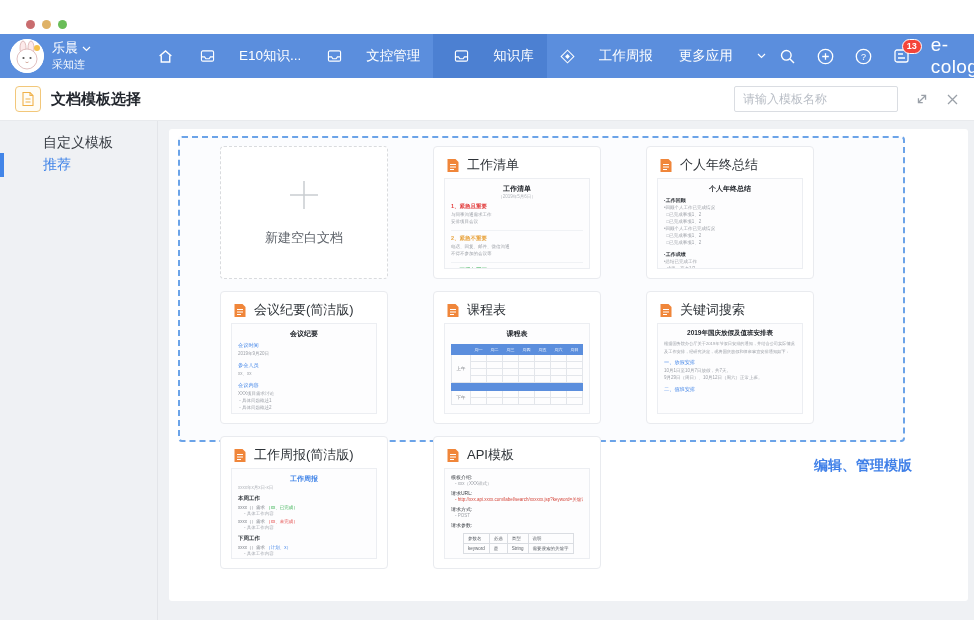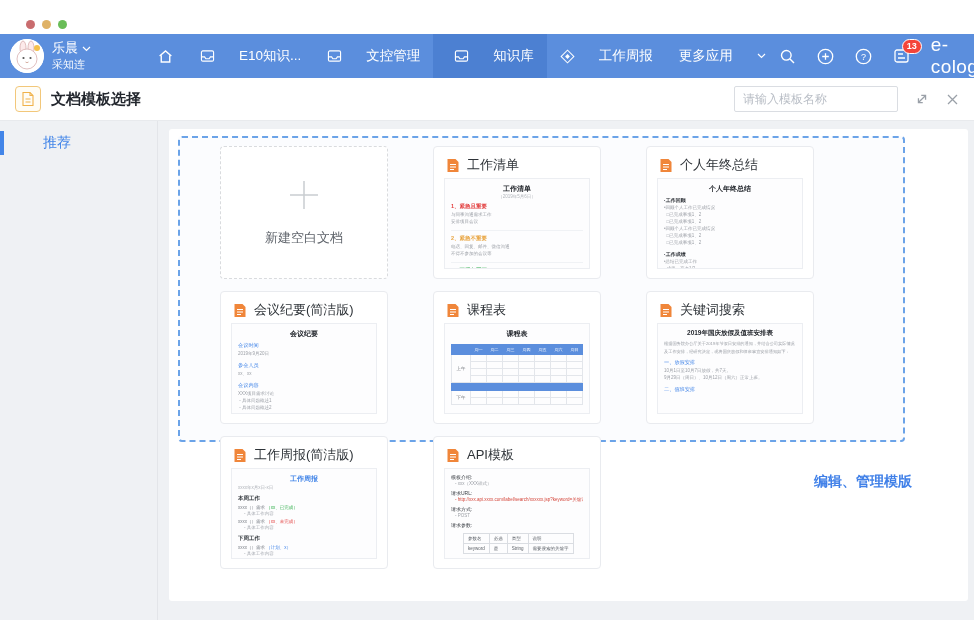--- a/index.html
+++ b/index.html
@@ -35,21 +35,21 @@
   .hspacer{flex:1;}
   .search-input{width:146px;height:24px;border:1px solid #dadde2;border-radius:2px;padding:0 8px;font-size:12px;color:#333;outline:none;
     font-family:Liberation Sans, sans-serif;}
   .search-input::placeholder{color:#b9bec6;}
   .hic{margin-left:17px;display:flex;cursor:pointer;}
 
   
   .bodywrap{position:relative;height:500px;background:#eff1f4;}
   .sidebar{position:absolute;left:0;top:0;bottom:0;width:157px;border-right:1px solid #e3e5e9;}
   .side-section{padding:13px 0 0 43px;font-size:14px;color:#383d44;}
-  .side-item{position:relative;margin-top:9px;height:26px;display:flex;align-items:center;padding-left:43px;font-size:14px;color:#4285e8;cursor:pointer;}
+  .side-item{position:relative;height:26px;display:flex;align-items:center;padding-left:43px;font-size:14px;color:#4285e8;cursor:pointer;}
   .side-item .bar{position:absolute;left:0;top:1px;width:4px;height:24px;background:#4285e8;}
 
   .panel{position:absolute;left:169px;top:8px;width:799px;height:472px;background:#fff;border-radius:3px;}
   .dashed{position:absolute;left:9px;top:7px;width:727px;height:306px;border:2px dashed #6ba3e8;border-radius:4px;background:#fbfcfe;
     box-sizing:border-box;padding:8px 0 0 5px;display:flex;flex-wrap:wrap;column-gap:10px;row-gap:12px;align-content:flex-start;}
 
   .card{width:168px;height:133px;background:#fff;border:1px solid #e9ebef;border-radius:4px;position:relative;box-sizing:border-box;cursor:pointer;margin-left:35px;}
   .card.blank{border:1px dashed #d9dbde;display:flex;flex-direction:column;align-items:center;justify-content:center;gap:17px;}
   .blank-label{font-size:13px;color:#5f646b;}
   .card-title{display:flex;align-items:center;gap:7px;padding:9px 12px 0;}
@@ -82,21 +82,21 @@
   .wr-item{font-size:4.5px;color:#7d828a;margin-top:3px;}
   .tag-g{color:#2fae4a}.tag-r{color:#e23d3d}.tag-b{color:#4285e8}
   .wr-sub{font-size:4.5px;color:#a5a9b0;padding-left:6px;margin-top:1px;}
 
   .api-label{font-size:5px;color:#3c4046;margin-top:4px;}
   .api-val{font-size:4.5px;color:#9b9fa6;margin-top:1px;padding-left:4px;white-space:nowrap;overflow:hidden;}
   .api-red{color:#d4453a;}
   .api-t{border-collapse:collapse;margin:5px 0 0 12px;}
   .api-t td,.api-t th{border:1px solid #dadde2;font-size:4.5px;color:#5a5f66;padding:2px 4px;font-weight:normal;text-align:left;}
 
-  .manage-link{position:absolute;right:56px;top:344px;font-size:14px;font-weight:bold;color:#4080e8;cursor:pointer;}
+  .manage-link{position:absolute;right:56px;top:328px;font-size:14px;font-weight:bold;color:#4080e8;cursor:pointer;}
 </style>
 </head>
 <body>
 
 <div class="window">
 
   <div class="titlebar">
     <span class="dot r"></span>
     <span class="dot y"></span>
     <span class="dot g"></span>
@@ -223,20 +223,21 @@
     </span>
     <span class="hic">
       <svg width="13" height="13" viewBox="0 0 13 13" stroke="#9aa0a8" stroke-width="1.3">
           <path d="M2 2l9 9M11 2l-9 9"></path>
         </svg>
     </span>
   </div>
 
   <div class="bodywrap">
     <aside class="sidebar">
+      <div class="side-section">自定义模板</div>
       <div class="side-item">
         <span class="bar"></span>
         <span>推荐</span>
       </div>
     </aside>
 
     <main class="panel">
       <div class="dashed">
 
         <div class="card blank">

